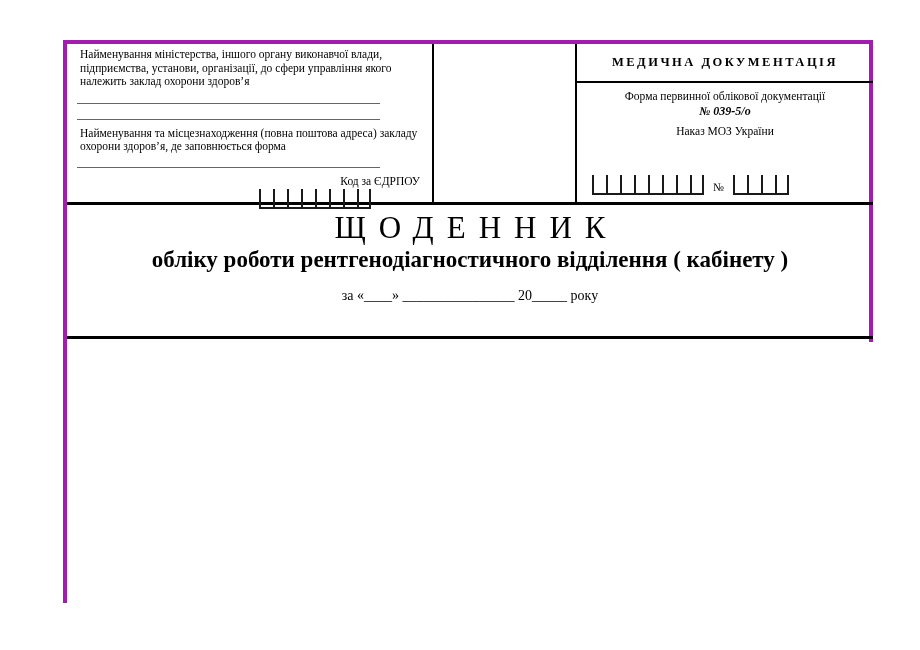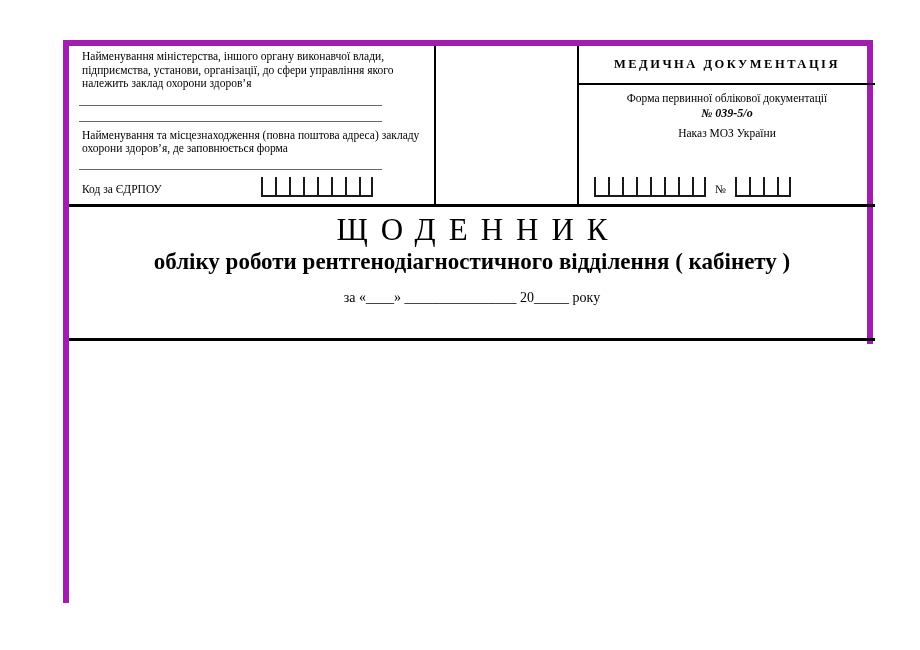--- a/index.html
+++ b/index.html
@@ -3,40 +3,40 @@
 <meta charset="utf-8">
 <style>
   * { margin:0; padding:0; box-sizing:border-box; }
   html,body { background:#ffffff; }
   .page {
     position:relative; width:920px; height:650px; background:#fff;
     font-family:"Liberation Serif", serif; color:#000; overflow:hidden;
   }
   .frame {
     position:absolute; left:63px; top:40px; width:810px; height:563px;
-    border:6px solid #a21caf;
+    border:4px solid #a21caf;
   }
   
   .header-band {
     position:absolute; left:0; top:0; width:806px; height:161px;
     border-bottom:3px solid #000;
   }
   .header-left {
     position:absolute; left:0; top:0; width:367px; height:158px;
     border-right:2px solid #000; padding:4px 12px 0 13px;
   }
   .small-text { font-size:11.5px; line-height:13.5px; }
   .fill-line {
     height:0; border-bottom:1.5px solid #666; width:303px; margin-left:-3px;
   }
   .u1 { margin-top:14px; }
   .u2 { margin-top:15px; }
   .p2 { margin-top:7px; }
   .u3 { margin-top:13px; }
-  .edrpou-row { margin-top:7px; display:flex; align-items:flex-end; }
+  .edrpou-row { margin-top:7px; display:flex; align-items:flex-end;flex-direction:column; }
   .edrpou-row .lbl { font-size:11.5px; padding-bottom:2px; }
   
   .comb { display:inline-flex; border-bottom:2px solid #1a1a1a; height:20px; }
   .comb .cell { width:14px; height:20px; border-left:2px solid #1a1a1a; }
   .comb .cell:last-child { border-right:2px solid #1a1a1a; }
   .edrpou-comb { margin-left:auto; margin-right:49px; }
   .header-mid {
     position:absolute; left:367px; top:0; width:141px; height:158px;
   }
   .header-right {

